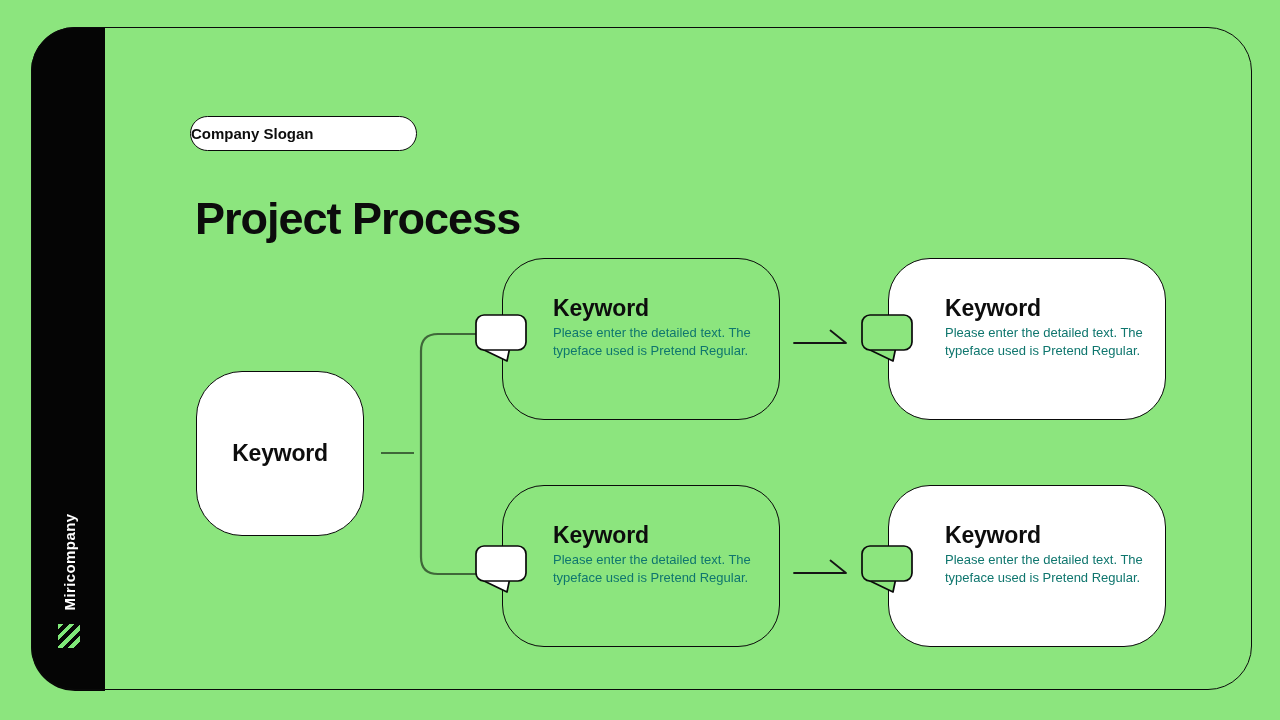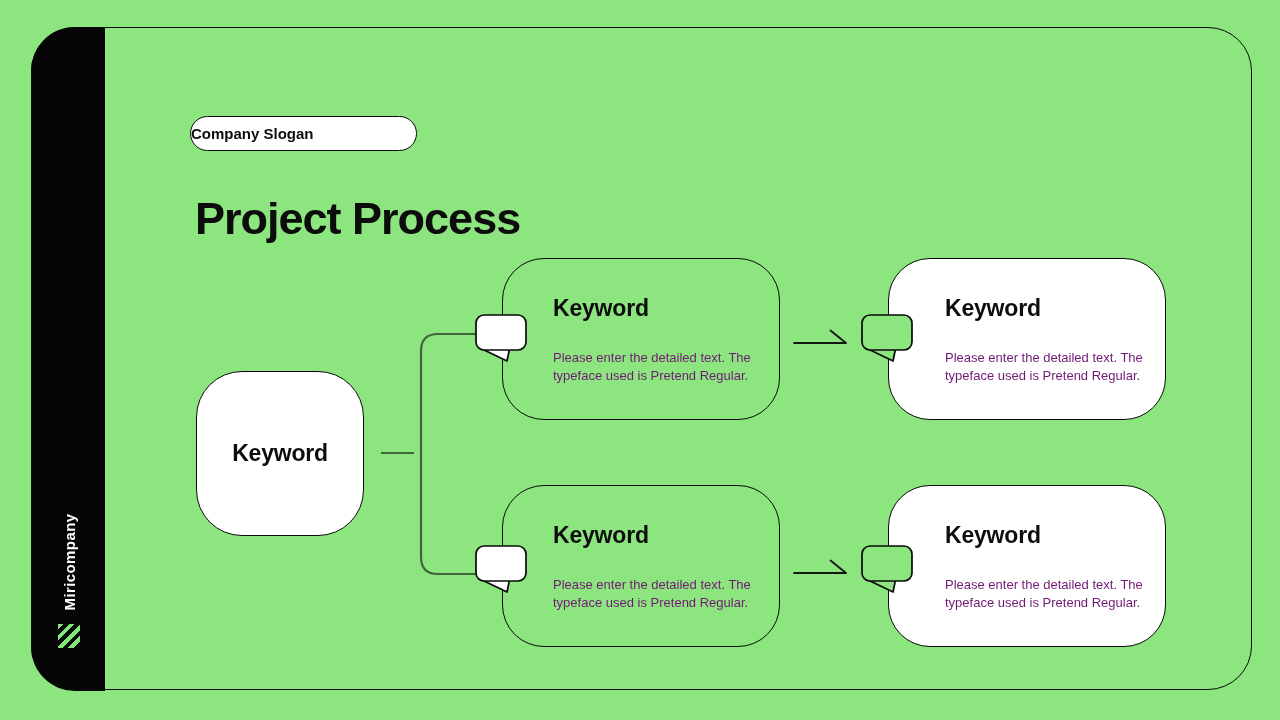--- a/index.html
+++ b/index.html
@@ -47,21 +47,21 @@
   .kw{font-size:23px;font-weight:800;letter-spacing:-.2px;color:#0d0d0d;}
   .node{
     position:absolute;width:278px;height:162px;box-sizing:border-box;
     border:1.7px solid #0A0A0A;border-radius:42px;
   }
   .node.outlined{background:transparent;}
   .node.filled{background:#ffffff;}
   .node .inner{padding:36px 16px 0 50px;}
   .node.filled .inner{padding-left:56px;}
   .node h3{margin:0;font-size:23px;font-weight:800;letter-spacing:-.2px;color:#0d0d0d;}
-  .node .desc{margin-top:27px;font-size:13px;line-height:17.5px;color:#701a75;}
+  .node .desc{margin-top:2px;font-size:13px;line-height:17.5px;color:#0f766e;}
   .pos-tm{left:502px;top:258px;}
   .pos-tr{left:888px;top:258px;}
   .pos-bm{left:502px;top:485px;}
   .pos-br{left:888px;top:485px;}
   
   svg.connectors{position:absolute;left:0;top:0;width:1280px;height:720px;pointer-events:none;}
   .cg{stroke:#3F6739;stroke-width:2.2;fill:none;}
   .ck{stroke:#151515;stroke-width:1.8;fill:none;stroke-linecap:round;}
   
   svg.tab{position:absolute;width:56px;height:52px;pointer-events:none;}

